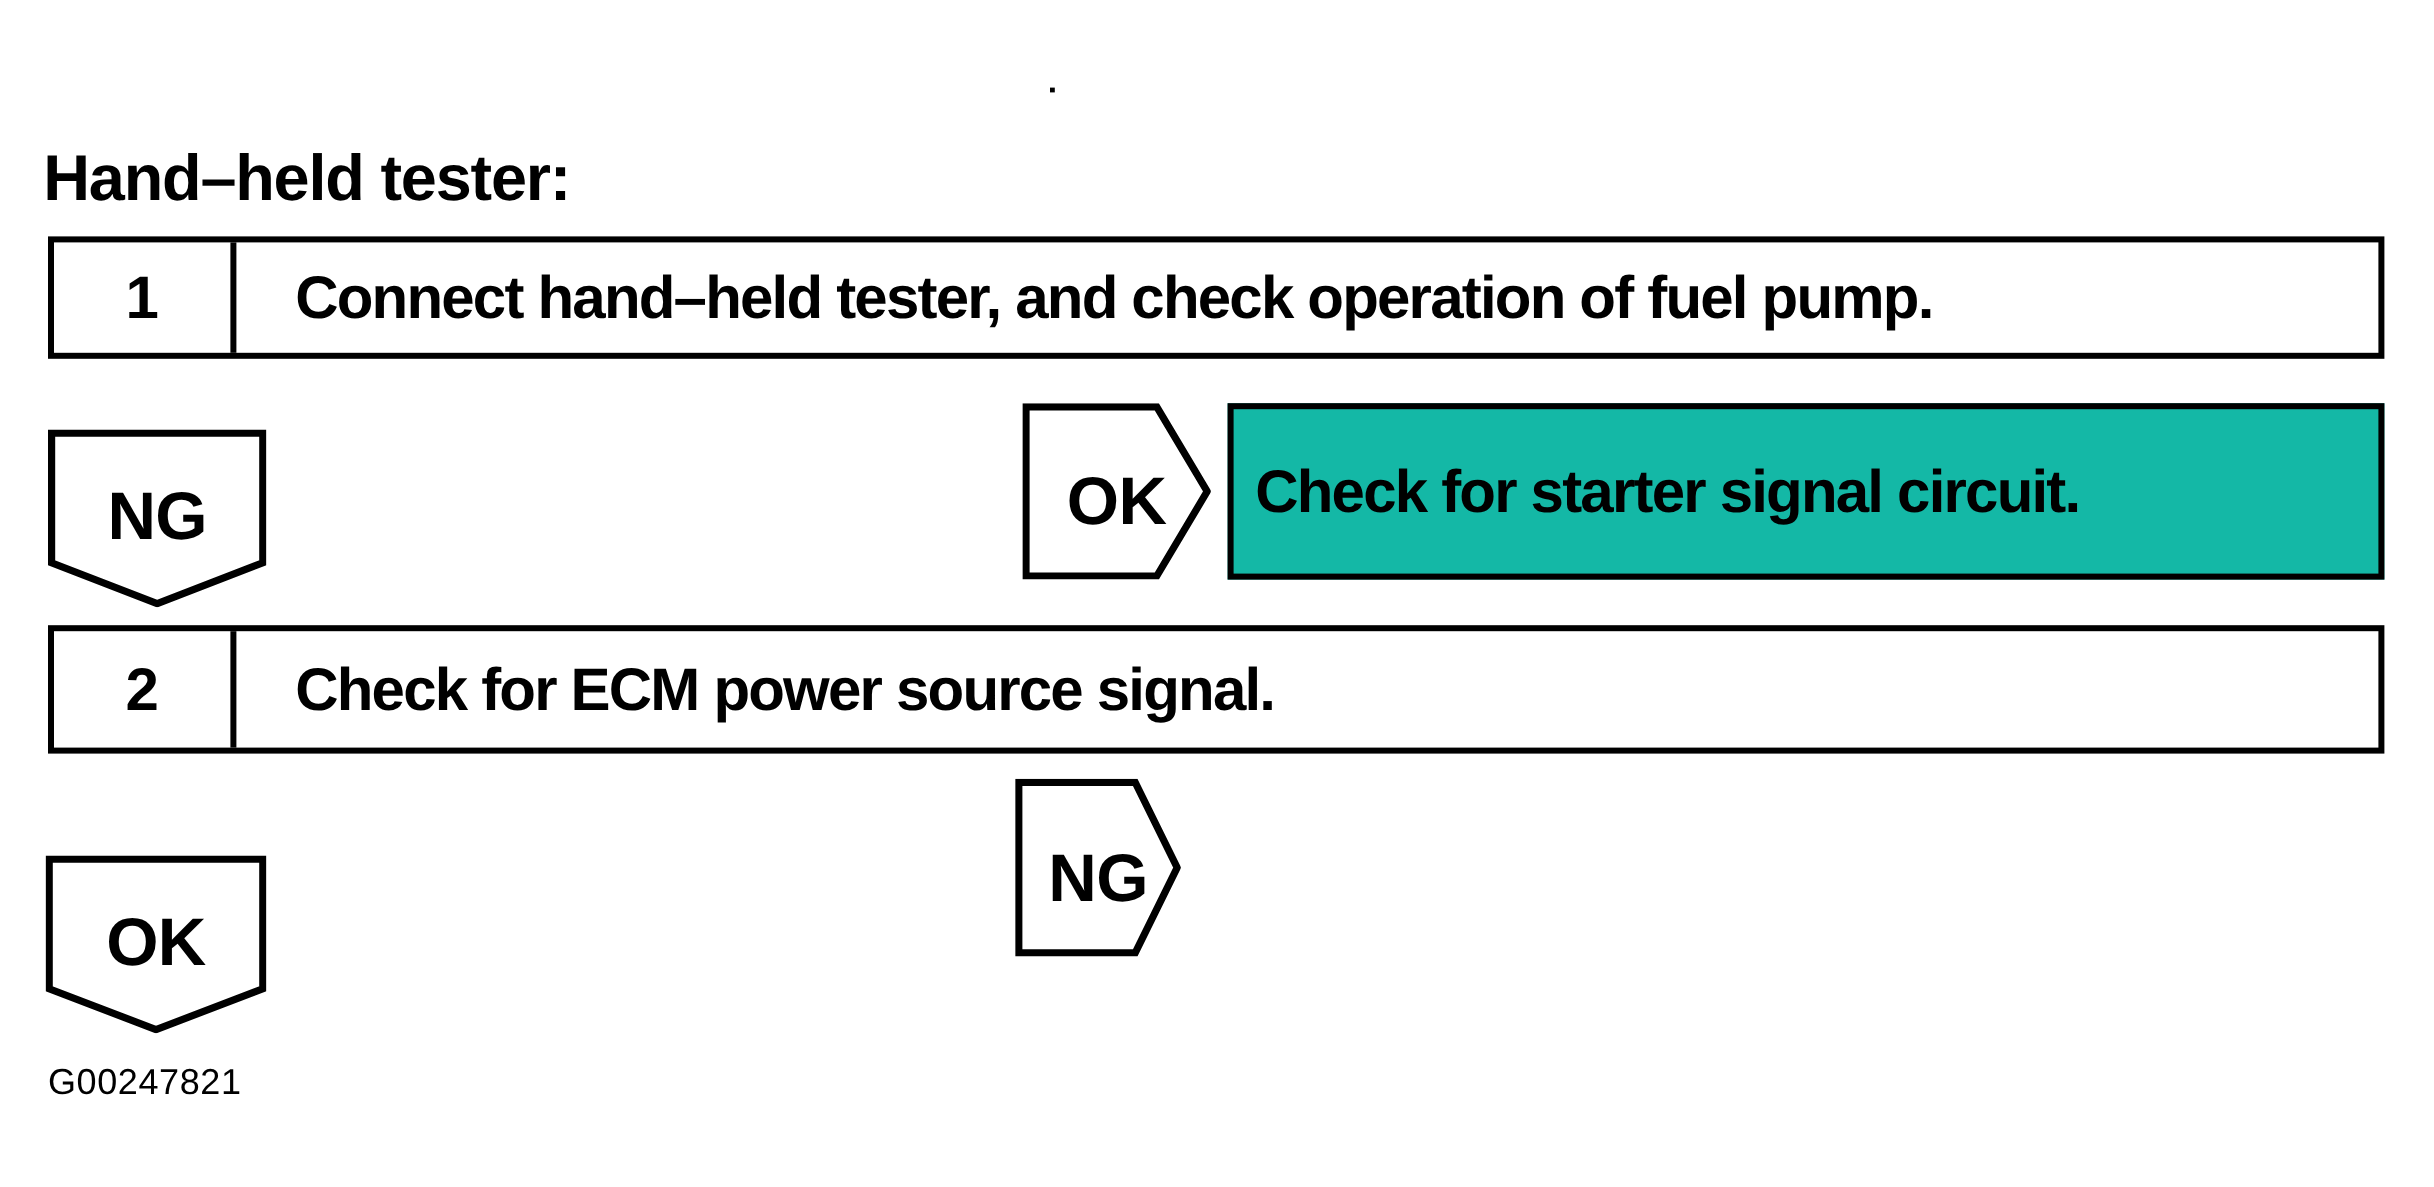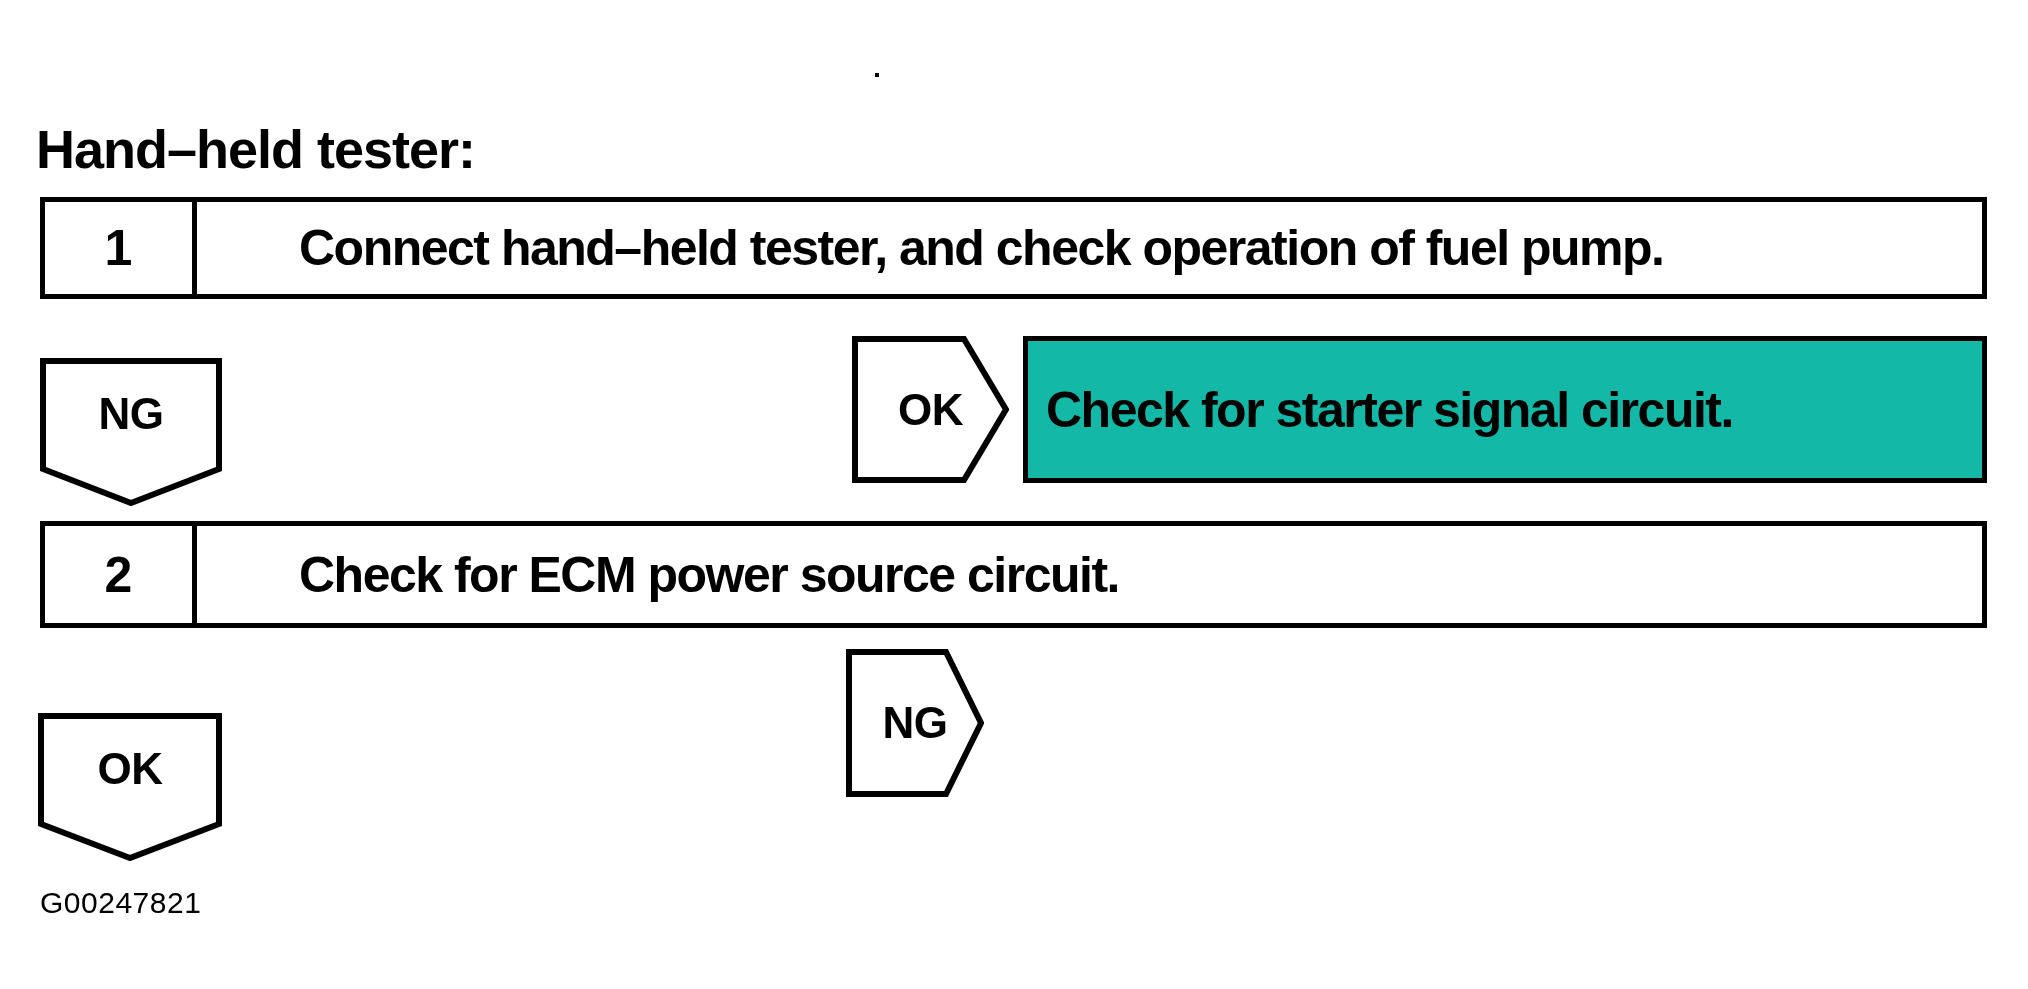--- a/index.html
+++ b/index.html
@@ -47,40 +47,40 @@
     justify-content: center;
   }
   .step-num {
     font-size: 50px;
     font-weight: 700;
   }
   .step-text-cell {
     flex: 1 1 auto;
     display: flex;
     align-items: center;
-    padding-left: 102px;
+    padding-left: 49px;
   }
   .step-text, .result-text {
     font-size: 50px;
     font-weight: 700;
     letter-spacing: -1.5px;
     white-space: nowrap;
   }
 
   .connector {
     display: block;
   }
   .connector svg { display: block; }
   .connector .label-layer {
     position: absolute;
-    left: 0; top: 0; right: 0;
+    left: 0; top: 16px; right: 0;
     display: flex;
     align-items: center;
     justify-content: center;
-    font-size: 44px;
+    font-size: 56px;
     font-weight: 700;
     letter-spacing: -0.5px;
   }
   
   .connector.down .label-layer { height: 111px; }
   
   .connector.right .label-layer { bottom: 0; }
 
   .connector.step1-ng { left: 40px;  top: 358px; width: 182px; height: 148px; }
   .connector.step1-ok { left: 852px; top: 336px; width: 157px; height: 147px; }
@@ -149,21 +149,21 @@
 
   <div class="abs result-box result-1">
     <span class="result-text">Check for starter signal circuit.</span>
   </div>
 
   <div class="abs step-box step-2">
     <div class="step-num-cell">
       <span class="step-num">2</span>
     </div>
     <div class="step-text-cell">
-      <span class="step-text">Check for ECM power source circuit.</span>
+      <span class="step-text">Check for ECM power source signal.</span>
     </div>
   </div>
 
   <div class="abs connector right step2-ng">
     <svg width="138" height="148" viewBox="0 0 138 148">
       <polygon points="3,3 100,3 135,74 100,145 3,145" fill="#ffffff" stroke="#000000" stroke-width="6" stroke-linejoin="miter"></polygon>
     </svg>
     <div class="label-layer">NG</div>
   </div>
 

